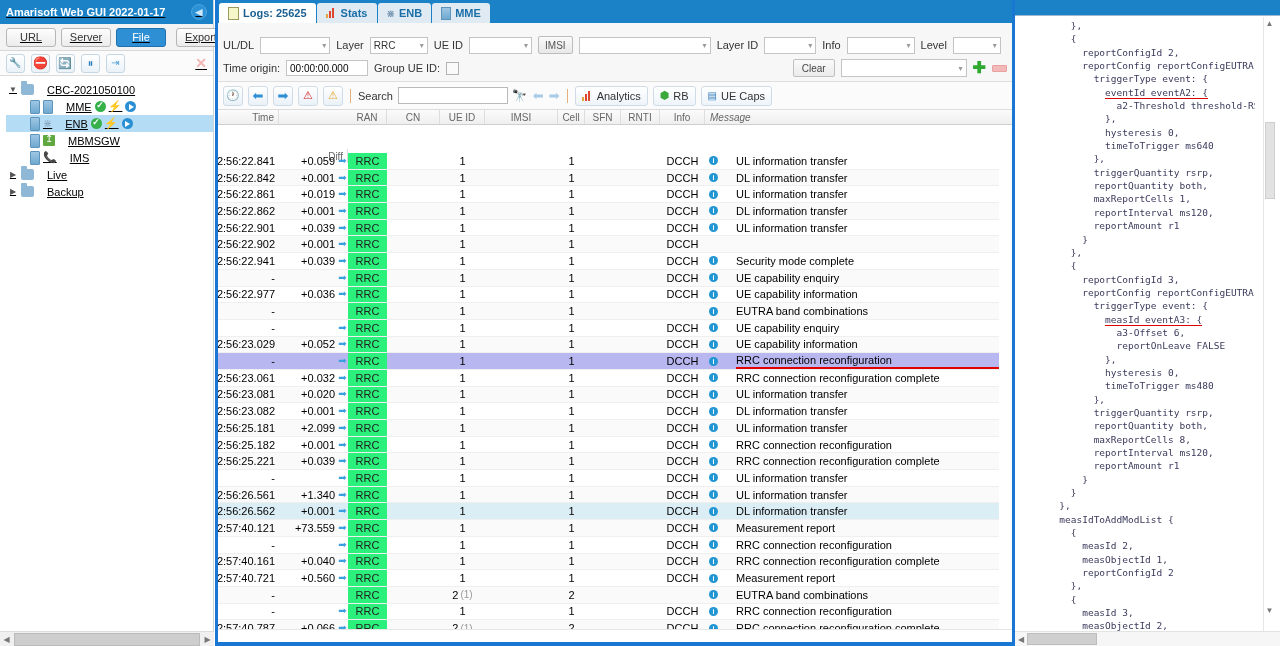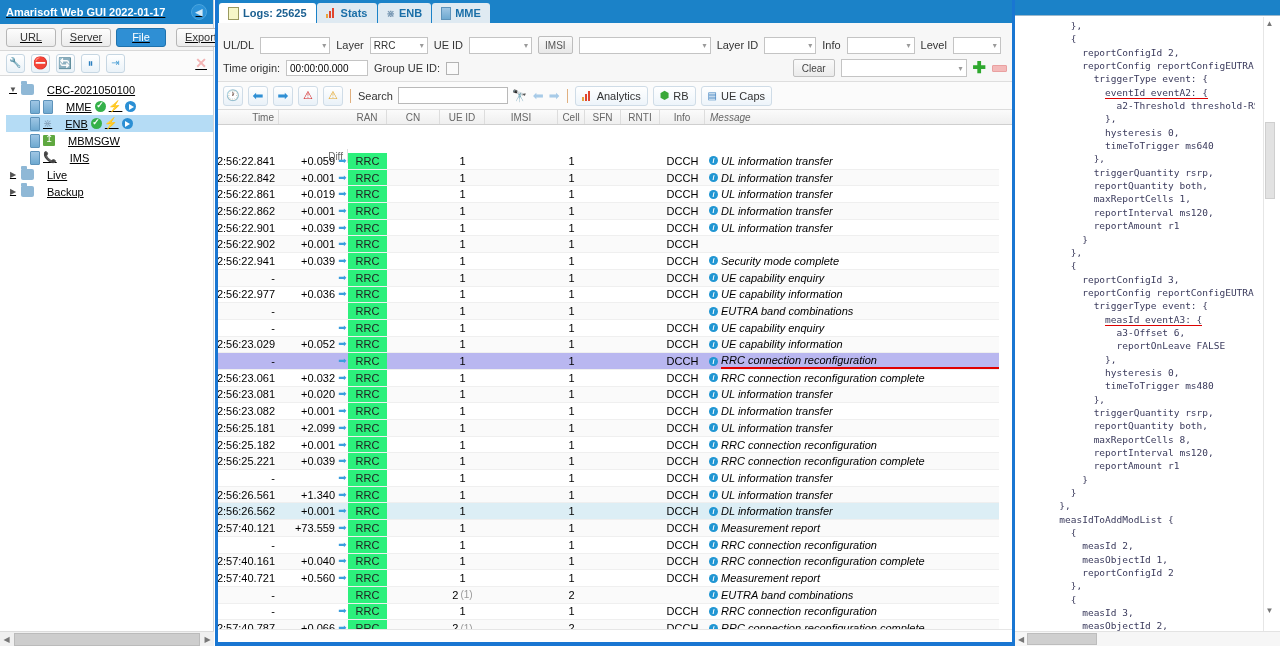--- a/index.html
+++ b/index.html
@@ -99,21 +99,21 @@
   .c-diff{width:58px;justify-content:flex-end;padding-right:2px;}
   .c-dir{width:11px;justify-content:center;}
   .c-ran{width:39px;justify-content:center;background:#2cf07c;color:#222;font-size:11px;}
   .c-cn{width:53px;justify-content:center;}
   .c-ue{width:45px;justify-content:center;}
   .c-imsi{width:73px;justify-content:center;}
   .c-cell{width:27px;justify-content:center;}
   .c-sfn{width:36px;justify-content:center;}
   .c-rnti{width:39px;justify-content:center;}
   .c-info{width:45px;justify-content:center;}
-  .c-msg{flex:1;padding-left:4px;gap:3px;font-style:italic;}
+  .c-msg{flex:1;padding-left:4px;gap:18px;}
   .arw{color:#3b9ede;font-size:10px;line-height:10px;}
   .iico{width:9px;height:9px;border-radius:50%;background:#2196d3;color:#fff;font-size:7px;font-weight:bold;display:inline-flex;align-items:center;justify-content:center;flex:none;}
   .uline{border-bottom:2px solid #e00000;padding-bottom:1px;}
   .dim{color:#999;font-size:10px;margin-left:2px;}
 
   #vscroll{position:absolute;left:999px;top:118px;width:9px;height:514px;background:#f4f4f4;border-left:1px solid #e2e2e2;border-right:1px solid #e2e2e2;}
   #vthumb{position:absolute;left:0;top:185px;width:9px;height:36px;background:#a8d8ef;border:1px solid #8cc4e0;border-radius:1px;}
   #knob{position:absolute;left:995px;top:143px;width:11px;height:11px;border-radius:50%;background:#f6f6f6;border:1px solid #9a9a9a;}
   #knob:after{content:"";position:absolute;left:3px;top:3px;width:3px;height:3px;border-radius:50%;background:#666;}
 

